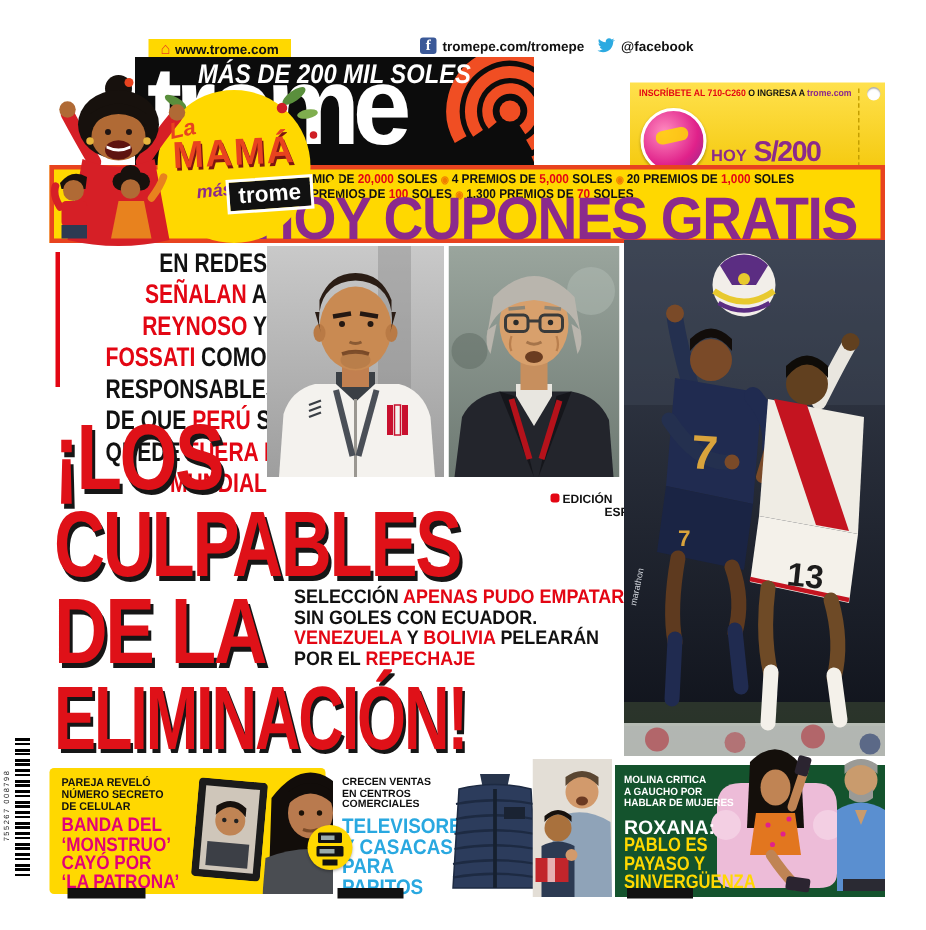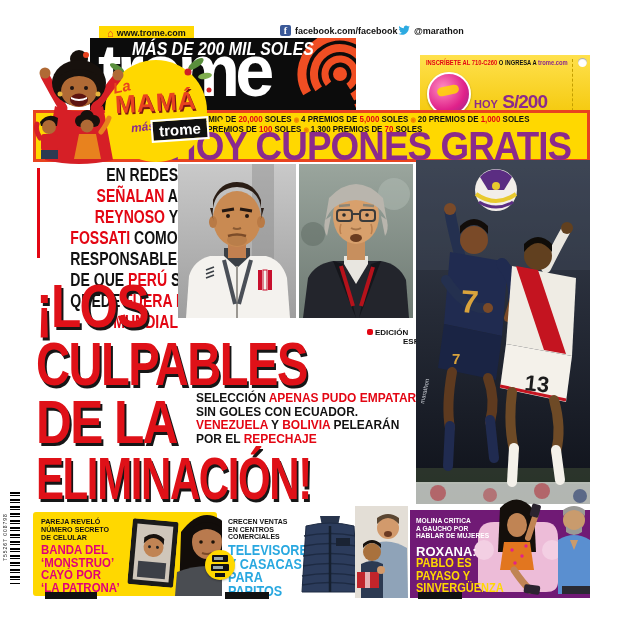--- a/index.html
+++ b/index.html
@@ -102,21 +102,21 @@
   .tv-badge{left:172px;top:38px;width:30px;height:30px;border-radius:50%;background:#ffd800;
             box-shadow:0 1px 2px rgba(0,0,0,.3);z-index:3;}
 
   .box-mid{left:222px;top:510px;width:186px;height:88px;background:#fff;}
   .bm-kicker{left:6px;top:8px;font-size:7px;line-height:7.5px;font-weight:bold;white-space:nowrap;}
   .bm-head{left:6px;top:34px;font-size:14px;line-height:13.5px;font-weight:bold;color:#29a8e0;
            transform:scaleX(.9);transform-origin:0 0;white-space:nowrap;}
   .jacket{left:78px;top:4px;}
   .dad-photo{left:133px;top:-4px;}
 
-  .box-right{left:410px;top:510px;width:180px;height:88px;background:#701a75;}
+  .box-right{left:410px;top:510px;width:180px;height:88px;background:#14532d;}
   .br-kicker{left:6px;top:7px;font-size:7px;line-height:7.5px;font-weight:bold;color:#fff;
              transform:scaleX(.95);transform-origin:0 0;white-space:nowrap;}
   .br-name{left:6px;top:34px;font-size:13px;font-weight:bold;color:#fff;}
   .br-head{left:6px;top:47px;font-size:13px;line-height:12.5px;font-weight:bold;color:#ffd800;
            transform:scaleX(.85);transform-origin:0 0;white-space:nowrap;}
   .rox-photo{left:60px;top:-12px;}
 
   .tagbar{position:absolute;top:592px;height:7px;background:#111;}
   .t1{left:45px;width:52px;} .t2{left:225px;width:44px;} .t3{left:418px;width:44px;}
 
@@ -130,27 +130,27 @@
 <body>
 
 <div class="page">
 
   <div class="abs site-tag">
     <span class="house">⌂</span>
     <span>www.trome.com</span>
   </div>
   <div class="abs social" style="left:280px;">
     <span class="fb-badge">f</span>
-    <span>facebook.com/facebook</span>
+    <span>tromepe.com/tromepe</span>
   </div>
   <div class="abs social" style="left:397px;">
     <svg width="13" height="11" viewBox="0 0 13 11">
         <path fill="#2caae1" d="M12.6 1.6c-.4.2-.9.4-1.3.4.5-.3.9-.8 1-1.3-.4.3-.9.5-1.5.6C10.3.8 9.7.5 9 .5 7.8.5 6.8 1.5 6.8 2.7c0 .2 0 .4.1.5C5 3.1 3.4 2.3 2.3 1c-.2.4-.3.8-.3 1.2 0 .8.4 1.5 1 1.9-.4 0-.7-.1-1-.3 0 1.1.8 2 1.8 2.2-.3.1-.7.1-1 .1.3.9 1.1 1.6 2.1 1.6-.8.6-1.8 1-2.9 1H1.3c1.1.7 2.3 1.1 3.7 1.1 4.4 0 6.8-3.6 6.8-6.8v-.3c.4-.3.8-.7 1.1-1.1z"></path>
       </svg>
-    <span>@marathon</span>
+    <span>@facebook</span>
   </div>
 
   <div class="abs mh-black">
     <div class="mh-logo">trome</div>
     <svg class="abs" style="right:-6px;top:0;" width="70" height="72" viewBox="0 0 70 72">
       <circle cx="48" cy="36" r="7" fill="#f04e23"></circle>
       <circle cx="48" cy="36" r="15" fill="none" stroke="#f04e23" stroke-width="7" stroke-dasharray="72 23" transform="rotate(140 48 36)"></circle>
       <circle cx="48" cy="36" r="26" fill="none" stroke="#f04e23" stroke-width="8" stroke-dasharray="125 39" transform="rotate(145 48 36)"></circle>
       <circle cx="48" cy="36" r="38" fill="none" stroke="#f04e23" stroke-width="9" stroke-dasharray="182 57" transform="rotate(150 48 36)"></circle>
     </svg>

